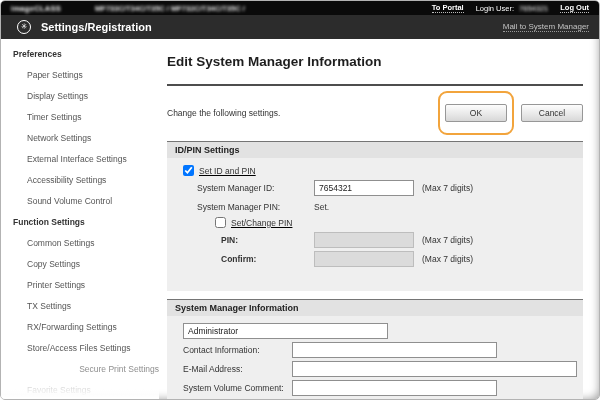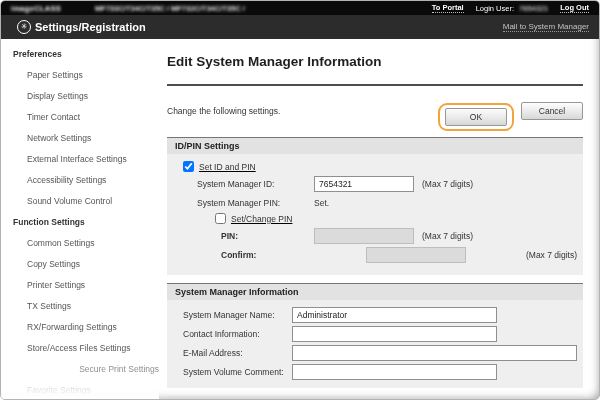--- a/index.html
+++ b/index.html
@@ -27,21 +27,21 @@
   
   .appbar {
     height:24px; background:#2c2c2c; display:flex; align-items:center;
     padding:0 10px; color:#fff;
   }
   .gear {
     width:14px; height:14px; border:1.2px solid #fff; border-radius:50%;
     display:flex; align-items:center; justify-content:center;
     font-size:8px; line-height:1; color:#fff; margin-left:6px;
   }
-  .apptitle { font-size:11px; font-weight:bold; margin-left:4px; }
+  .apptitle { font-size:11px; font-weight:bold; margin-left:10px; }
   .maillink {
     margin-left:auto; font-size:8px; color:#c3c3c3;
     border-bottom:1px dotted #999; cursor:pointer;
   }
 
   
   .bodyrow { display:flex; height:362px; }
   .sidebar { width:158px; flex:none; padding-top:5px; position:relative; }
   .sidebar::after {
     content:""; position:absolute; left:0; right:0; bottom:0; height:26px;
@@ -68,22 +68,22 @@
 
   .actions { display:flex; align-items:center; margin:5px 0 6px 0; min-height:27px;justify-content:flex-end; }
   .instruction { font-size:8.5px; color:#333; }
   .btns { margin-left:auto; display:flex; align-items:center; }
   button.btn {
     width:62px; height:18px; font-family:inherit; font-size:8.5px; color:#333;
     background:linear-gradient(#fdfdfd,#e9e9e9 55%,#d7d7d7);
     border:1px solid #979797; border-radius:2px; cursor:pointer;
   }
   .callout {
-    border:2px solid #f2a43c; border-radius:9px; padding:3px 5px;
-    margin-right:7px; display:inline-flex;margin-top:12px;
+    border:2px solid #f2a43c; border-radius:9px; padding:11px 5px;
+    margin-right:7px; display:inline-flex;
   }
 
   .section { margin-bottom:8px; }
   .sec-h {
     background:#e2e2e2; border-top:1px solid #757575;
     font-size:9px; font-weight:bold; color:#222; padding:3px 8px;
   }
   .sec-b { background:#efefef; padding:7px 6px 8px 16px; }
 
   .frow { display:flex; align-items:center; margin-bottom:3px; min-height:15px; }
@@ -132,21 +132,21 @@
     <span class="apptitle">Settings/Registration</span>
     <span class="maillink">Mail to System Manager</span>
   </div>
 
   <div class="bodyrow">
 
     <div class="sidebar">
       <div class="side-h">Preferences</div>
       <div class="side-i">Paper Settings</div>
       <div class="side-i">Display Settings</div>
-      <div class="side-i">Timer Contact</div>
+      <div class="side-i">Timer Settings</div>
       <div class="side-i">Network Settings</div>
       <div class="side-i">External Interface Settings</div>
       <div class="side-i">Accessibility Settings</div>
       <div class="side-i">Sound Volume Control</div>
       <div class="side-h">Function Settings</div>
       <div class="side-i">Common Settings</div>
       <div class="side-i">Copy Settings</div>
       <div class="side-i">Printer Settings</div>
       <div class="side-i">TX Settings</div>
       <div class="side-i">RX/Forwarding Settings</div>
@@ -187,33 +187,32 @@
           </div>
           <div class="cbrow ind-sub">
             <input type="checkbox" style="">
             <span class="cb-label">Set/Change PIN</span>
           </div>
           <div class="frow">
             <span class="lblcol ind2">PIN:</span>
             <input type="password" class="w-id" disabled="" value="" style="">
             <span class="note">(Max 7 digits)</span>
           </div>
-          <div class="frow" style="margin-bottom:4px;justify-content:space-between;">
+          <div class="frow" style="margin-bottom:16px;">
             <span class="lblcol ind2">Confirm:</span>
             <input type="password" class="w-id" disabled="" value="" style="">
             <span class="note">(Max 7 digits)</span>
           </div>
         </div>
       </div>
 
       <div class="section">
         <div class="sec-h">System Manager Information</div>
         <div class="sec-b">
           <div class="frow">
-            <span class="lblcol2">System Manager Name:</span>
             <input type="text" class="w-med" value="Administrator" style="">
           </div>
           <div class="frow">
             <span class="lblcol2">Contact Information:</span>
             <input type="text" class="w-med" value="" style="">
           </div>
           <div class="frow">
             <span class="lblcol2">E-Mail Address:</span>
             <input type="text" class="w-wide" value="" style="">
           </div>

